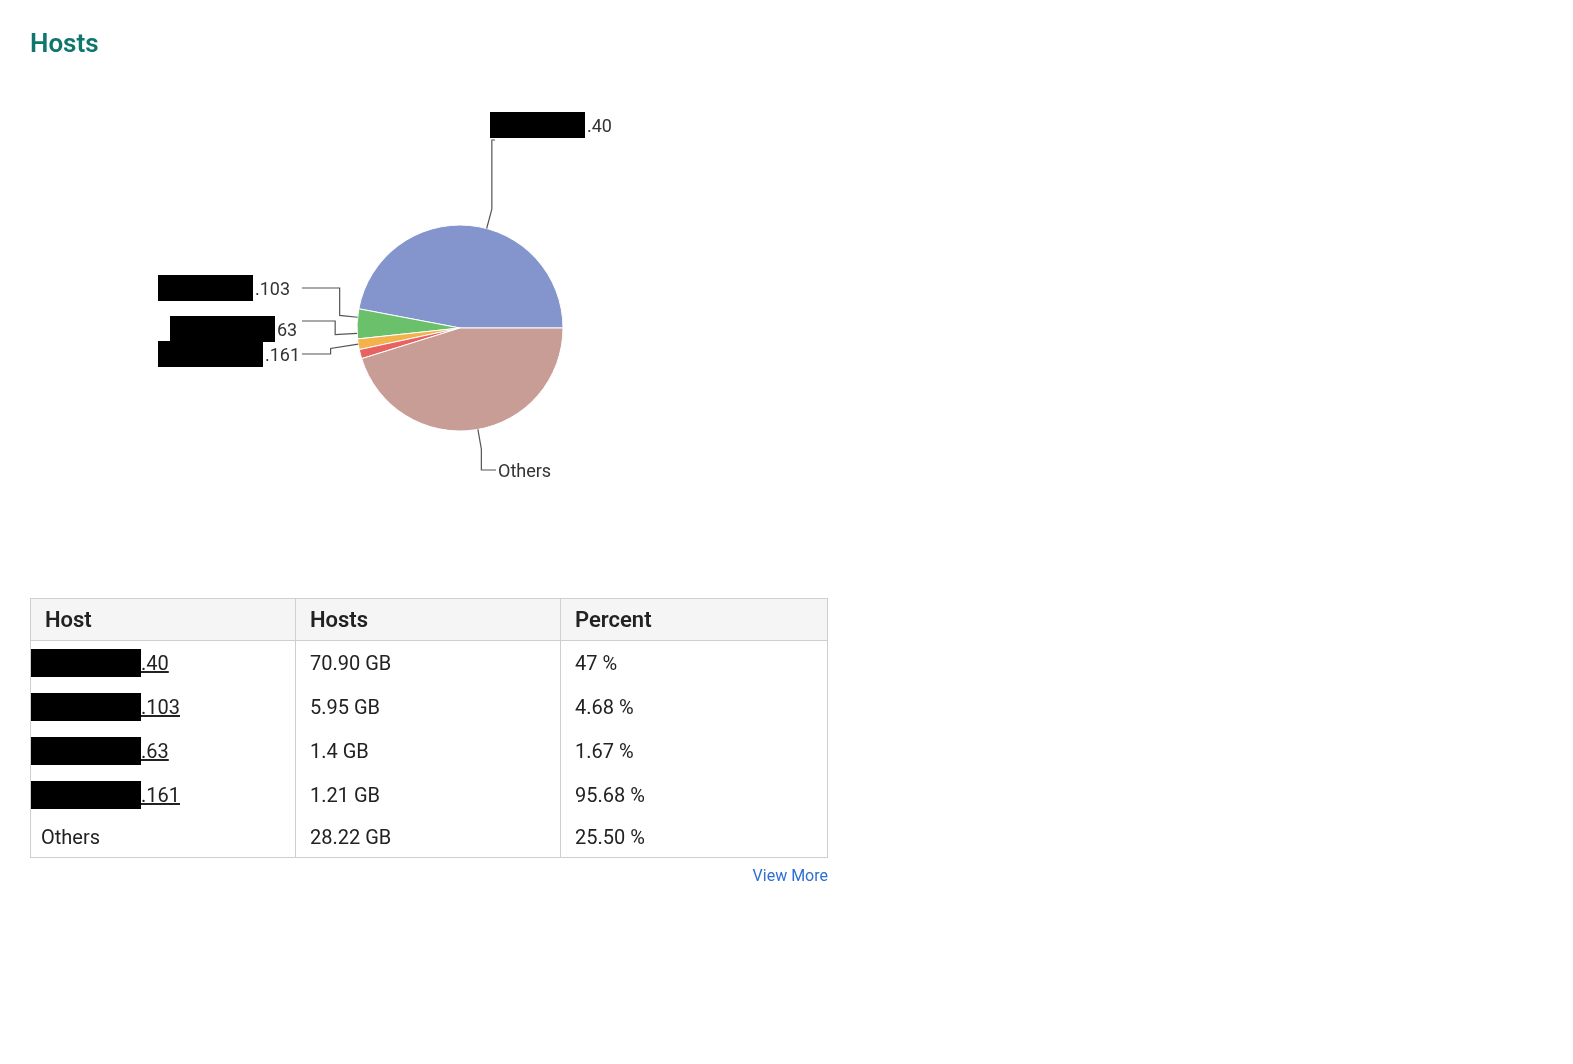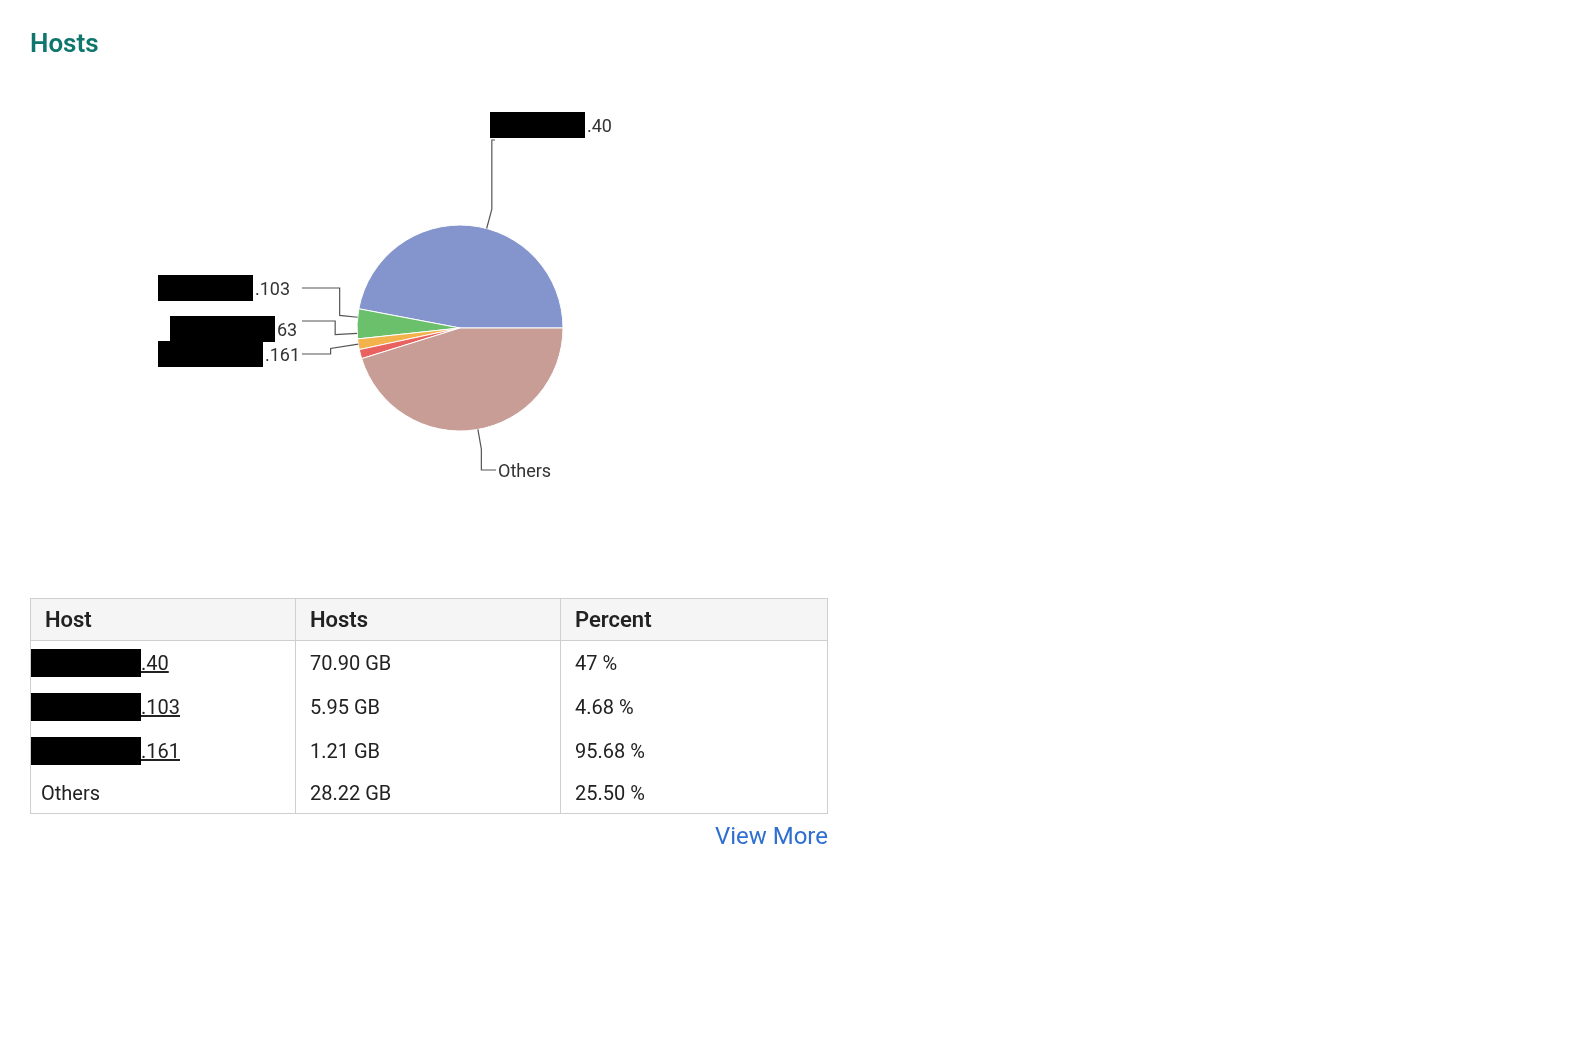--- a/index.html
+++ b/index.html
@@ -88,21 +88,21 @@
   .others-cell {
     padding-left: 10px !important;
   }
   .view-more {
     width: 798px;
     text-align: right;
     margin-top: 8px;
   }
   .view-more a {
     color: #2f6fd1;
-    font-size: 24px;
+    font-size: 16px;
     text-decoration: none;
     cursor: pointer;
   }
   
 </style>
 </head>
 <body>
 
 <div class="page">
   <div class="title">Hosts</div>
@@ -155,20 +155,25 @@
         <td class="host-cell"><span class="redact" style="width:110px;"></span><span class="suffix">.40</span></td>
         <td>70.90 GB</td>
         <td>47 %</td>
       </tr>
       <tr>
         <td class="host-cell"><span class="redact" style="width:110px;"></span><span class="suffix">.103</span></td>
         <td>5.95 GB</td>
         <td>4.68 %</td>
       </tr>
       <tr>
+        <td class="host-cell"><span class="redact" style="width:110px;"></span><span class="suffix">.63</span></td>
+        <td>1.4 GB</td>
+        <td>1.67 %</td>
+      </tr>
+      <tr>
         <td class="host-cell"><span class="redact" style="width:110px;"></span><span class="suffix">.161</span></td>
         <td>1.21 GB</td>
         <td>95.68 %</td>
       </tr>
       <tr>
         <td class="others-cell">Others</td>
         <td>28.22 GB</td>
         <td>25.50 %</td>
       </tr>
     </tbody>

